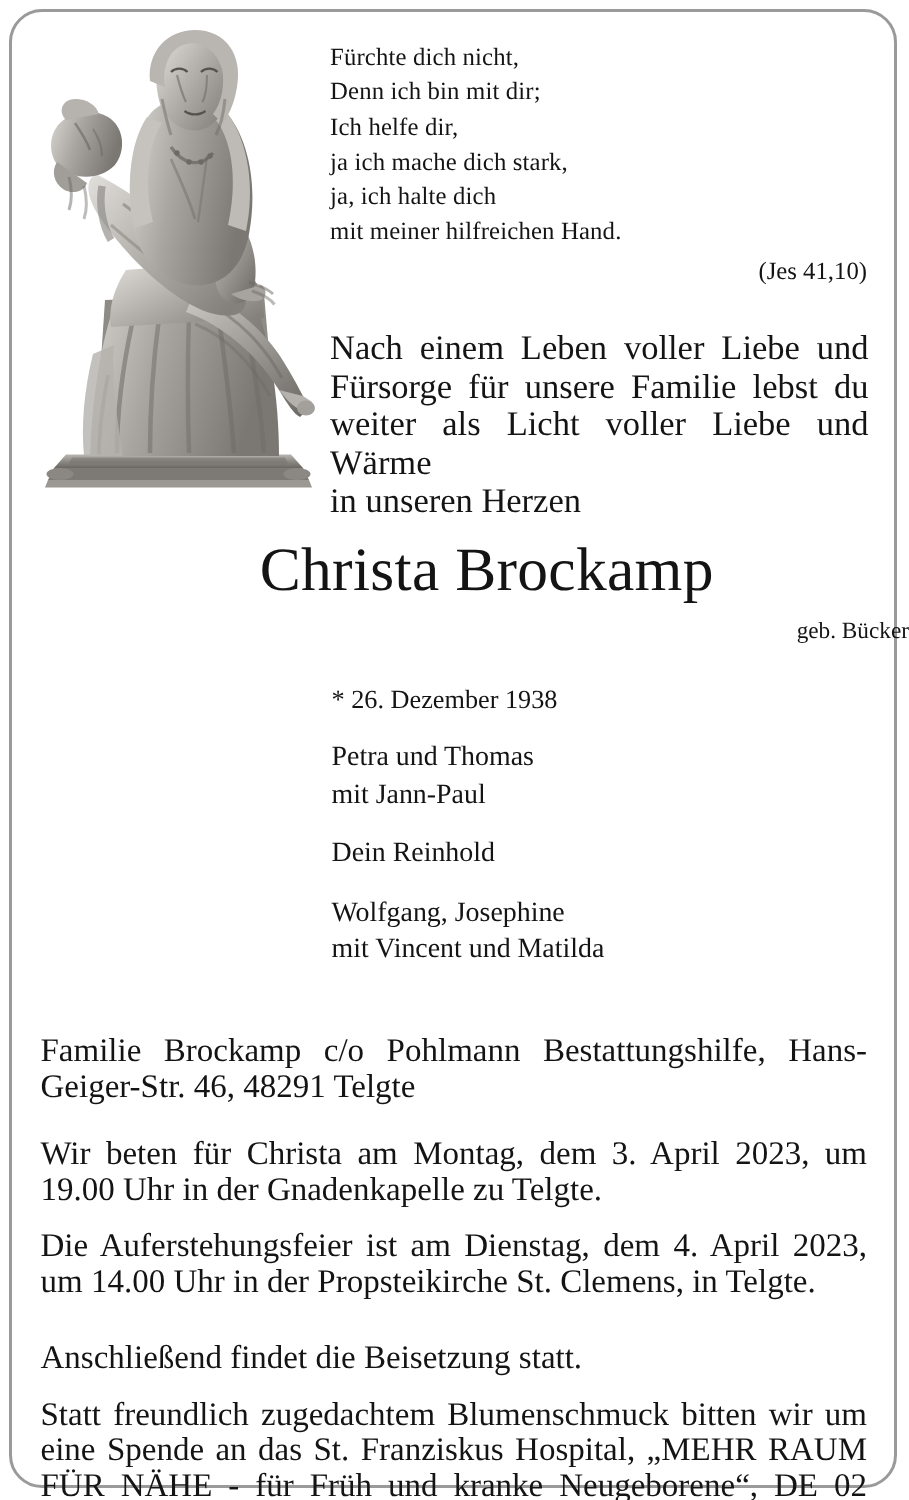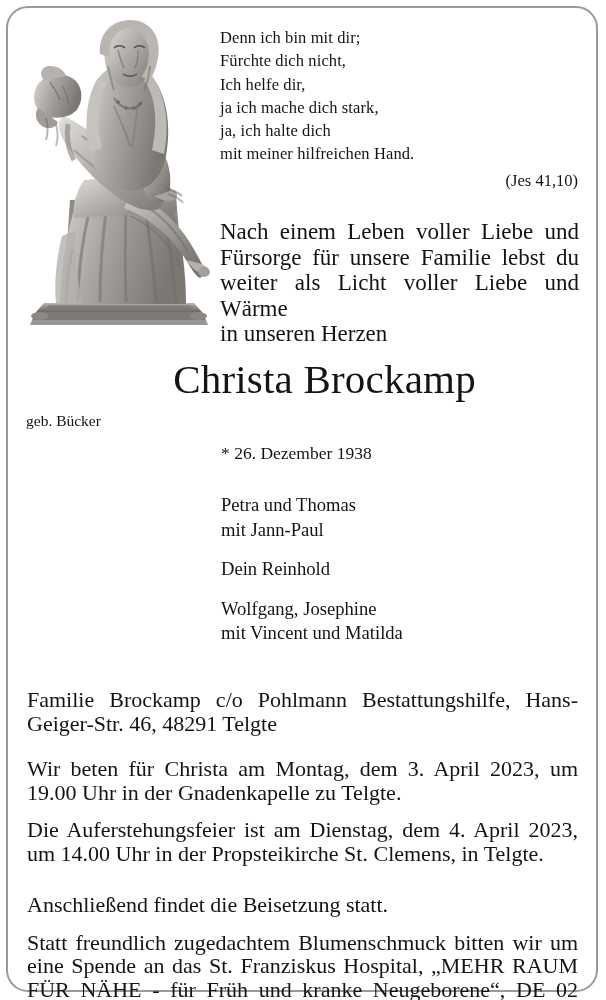--- a/index.html
+++ b/index.html
@@ -87,27 +87,27 @@
     line-height: 46px;
     letter-spacing: .2px;
   }
   .maiden {
     position: absolute;
     left: 0;
     top: 412px;
     width: 606px;
     padding-left: 26px;
     box-sizing: border-box;
-    text-align: left;
+    text-align: right;
     font-size: 15.5px;
   }
   .dates {
     position: absolute;
     left: 221px;
-    top: 443px;
+    top: 456px;
     width: 358px;
     display: flex;
     justify-content: space-between;
     font-size: 17.5px;
   }
   .dates .dag { letter-spacing: .5px; }
 
   
   .survivors {
     position: absolute;
@@ -261,22 +261,22 @@
 
         <path d="M97 54 C101 57 107 57 111 54" stroke="#56534f" stroke-width="1.5" fill="none"></path>
 
         <path d="M82 46 C84 56 86 64 88 70" stroke="#6f6c68" stroke-width="2" fill="none" opacity=".5"></path>
         <path d="M124 46 C123 56 121 64 118 70" stroke="#6f6c68" stroke-width="2" fill="none" opacity=".5"></path>
       </g>
     </svg>
   </div>
 
   <div class="verse">
+    <div class="line">Fürchte dich nicht,</div>
     <div class="line">Denn ich bin mit dir;</div>
-    <div class="line">Fürchte dich nicht,</div>
     <div class="line">Ich helfe dir,</div>
     <div class="line">ja ich mache dich stark,</div>
     <div class="line">ja, ich halte dich</div>
     <div class="line">mit meiner hilfreichen Hand.</div>
   </div>
 
   <div class="verse-source">(Jes 41,10)</div>
 
   <div class="intro">
     <span>Nach einem Leben voller Liebe und Fürsorge für unsere Familie lebst du weiter als Licht voller Liebe und Wärme</span>

